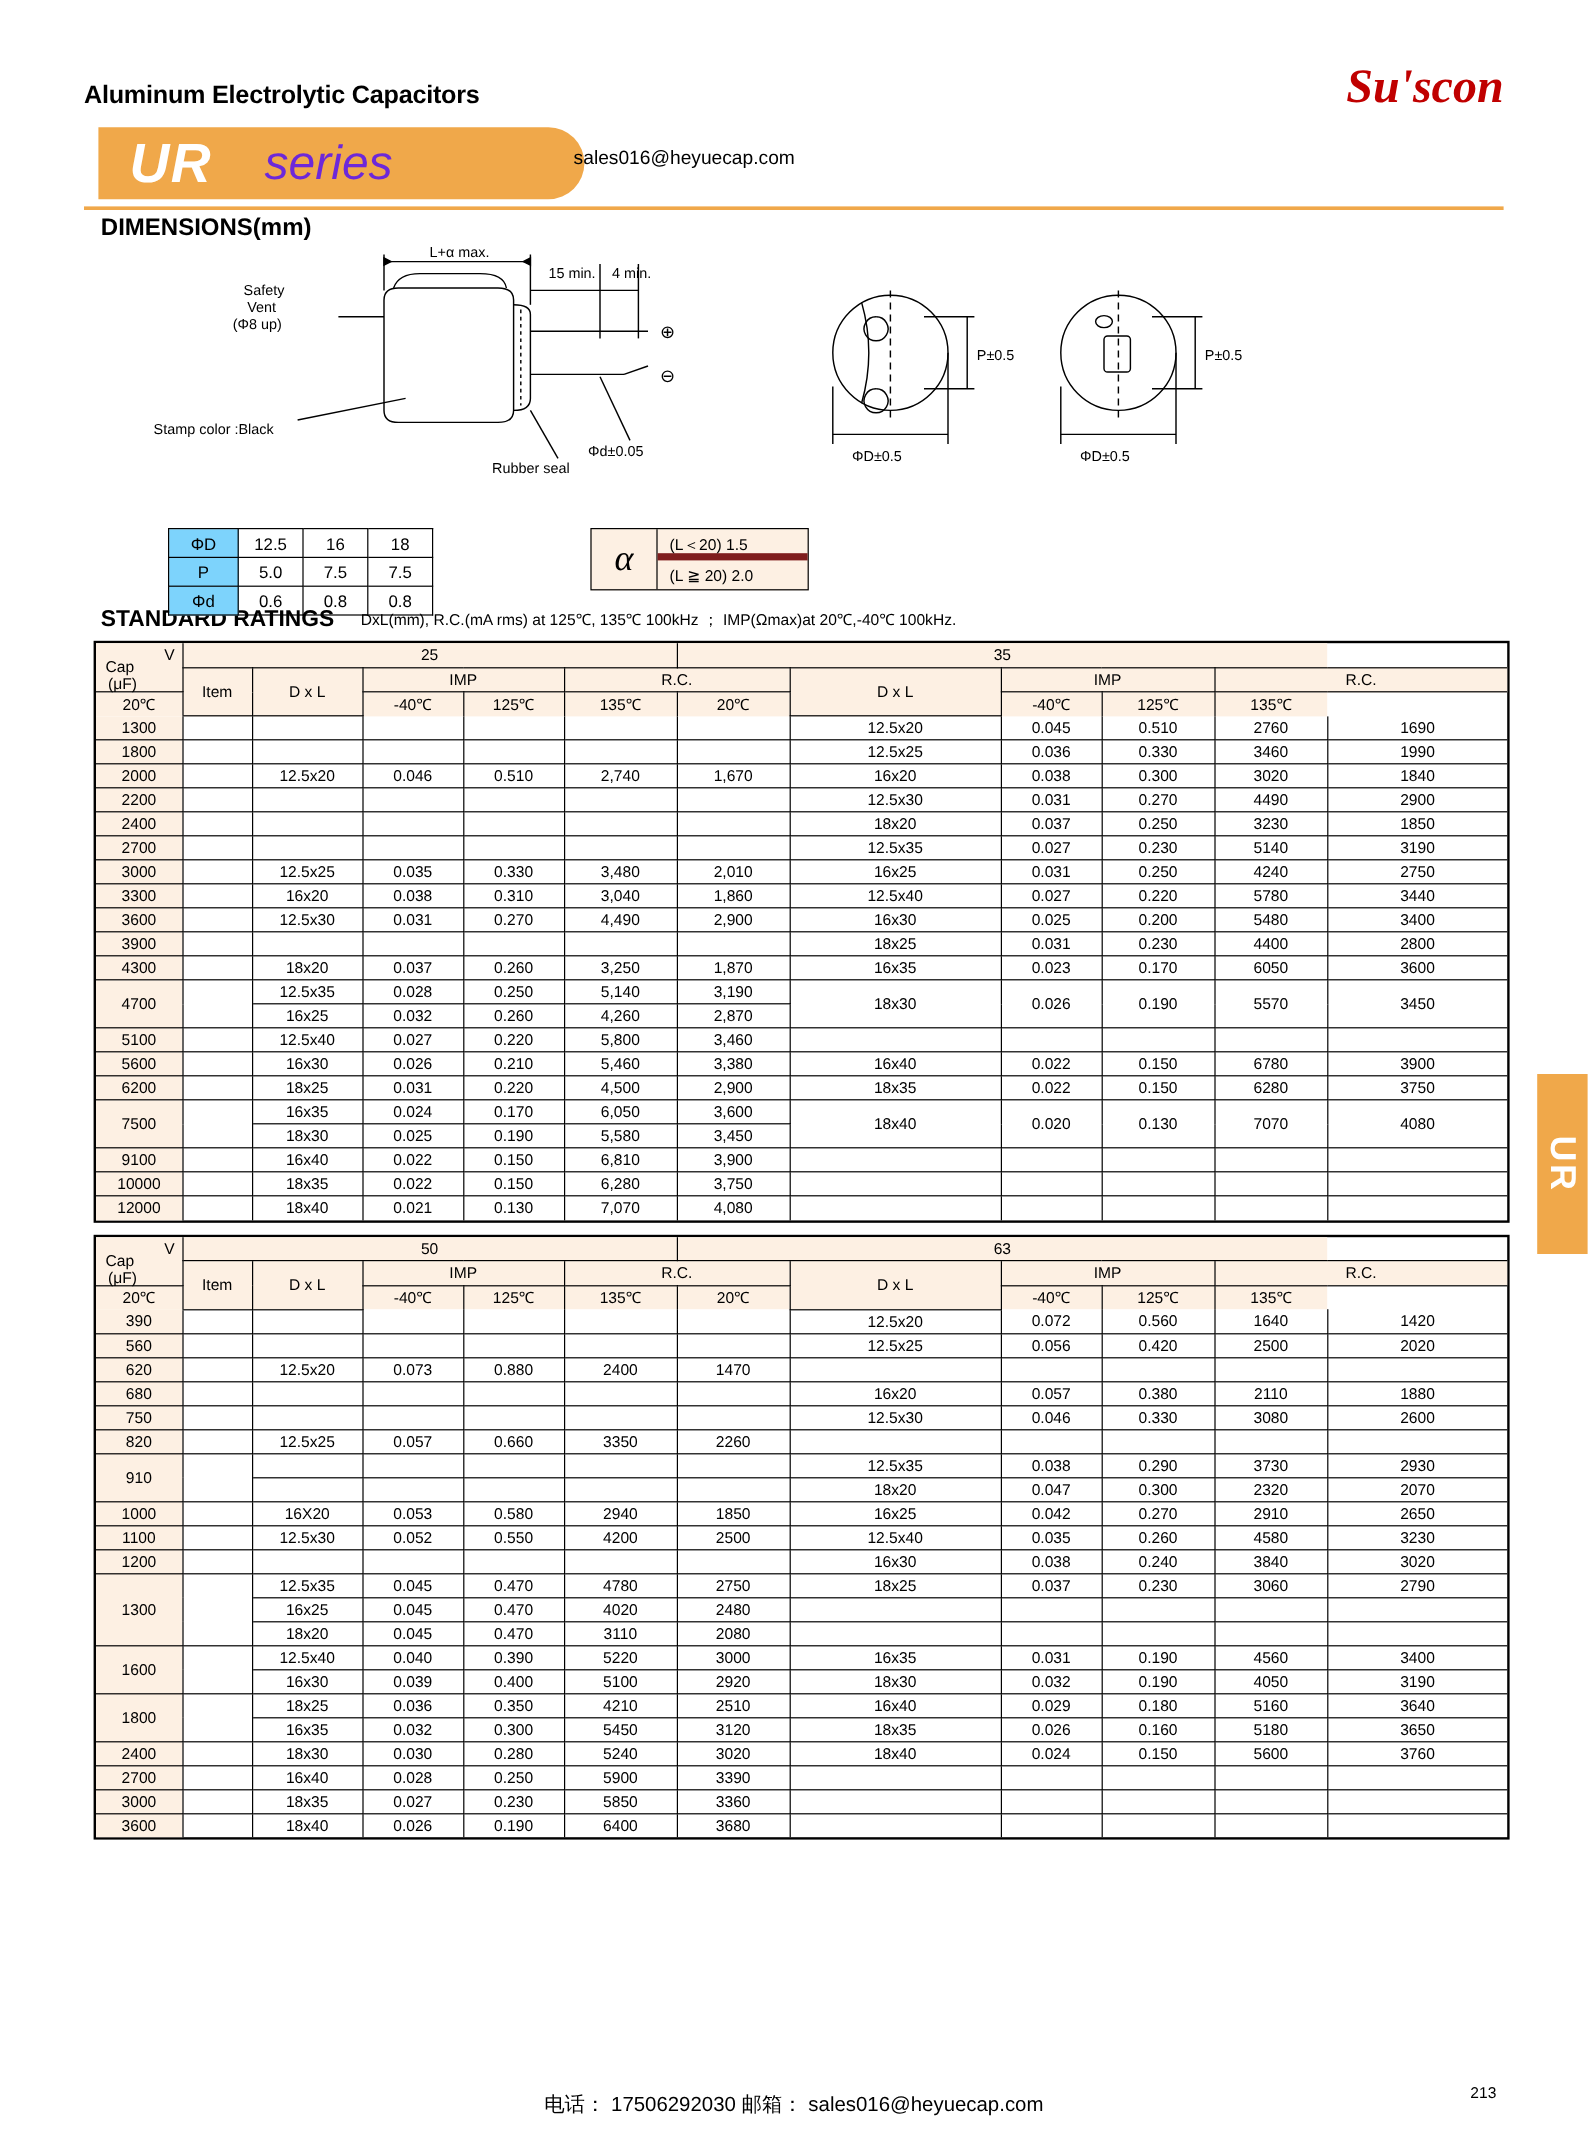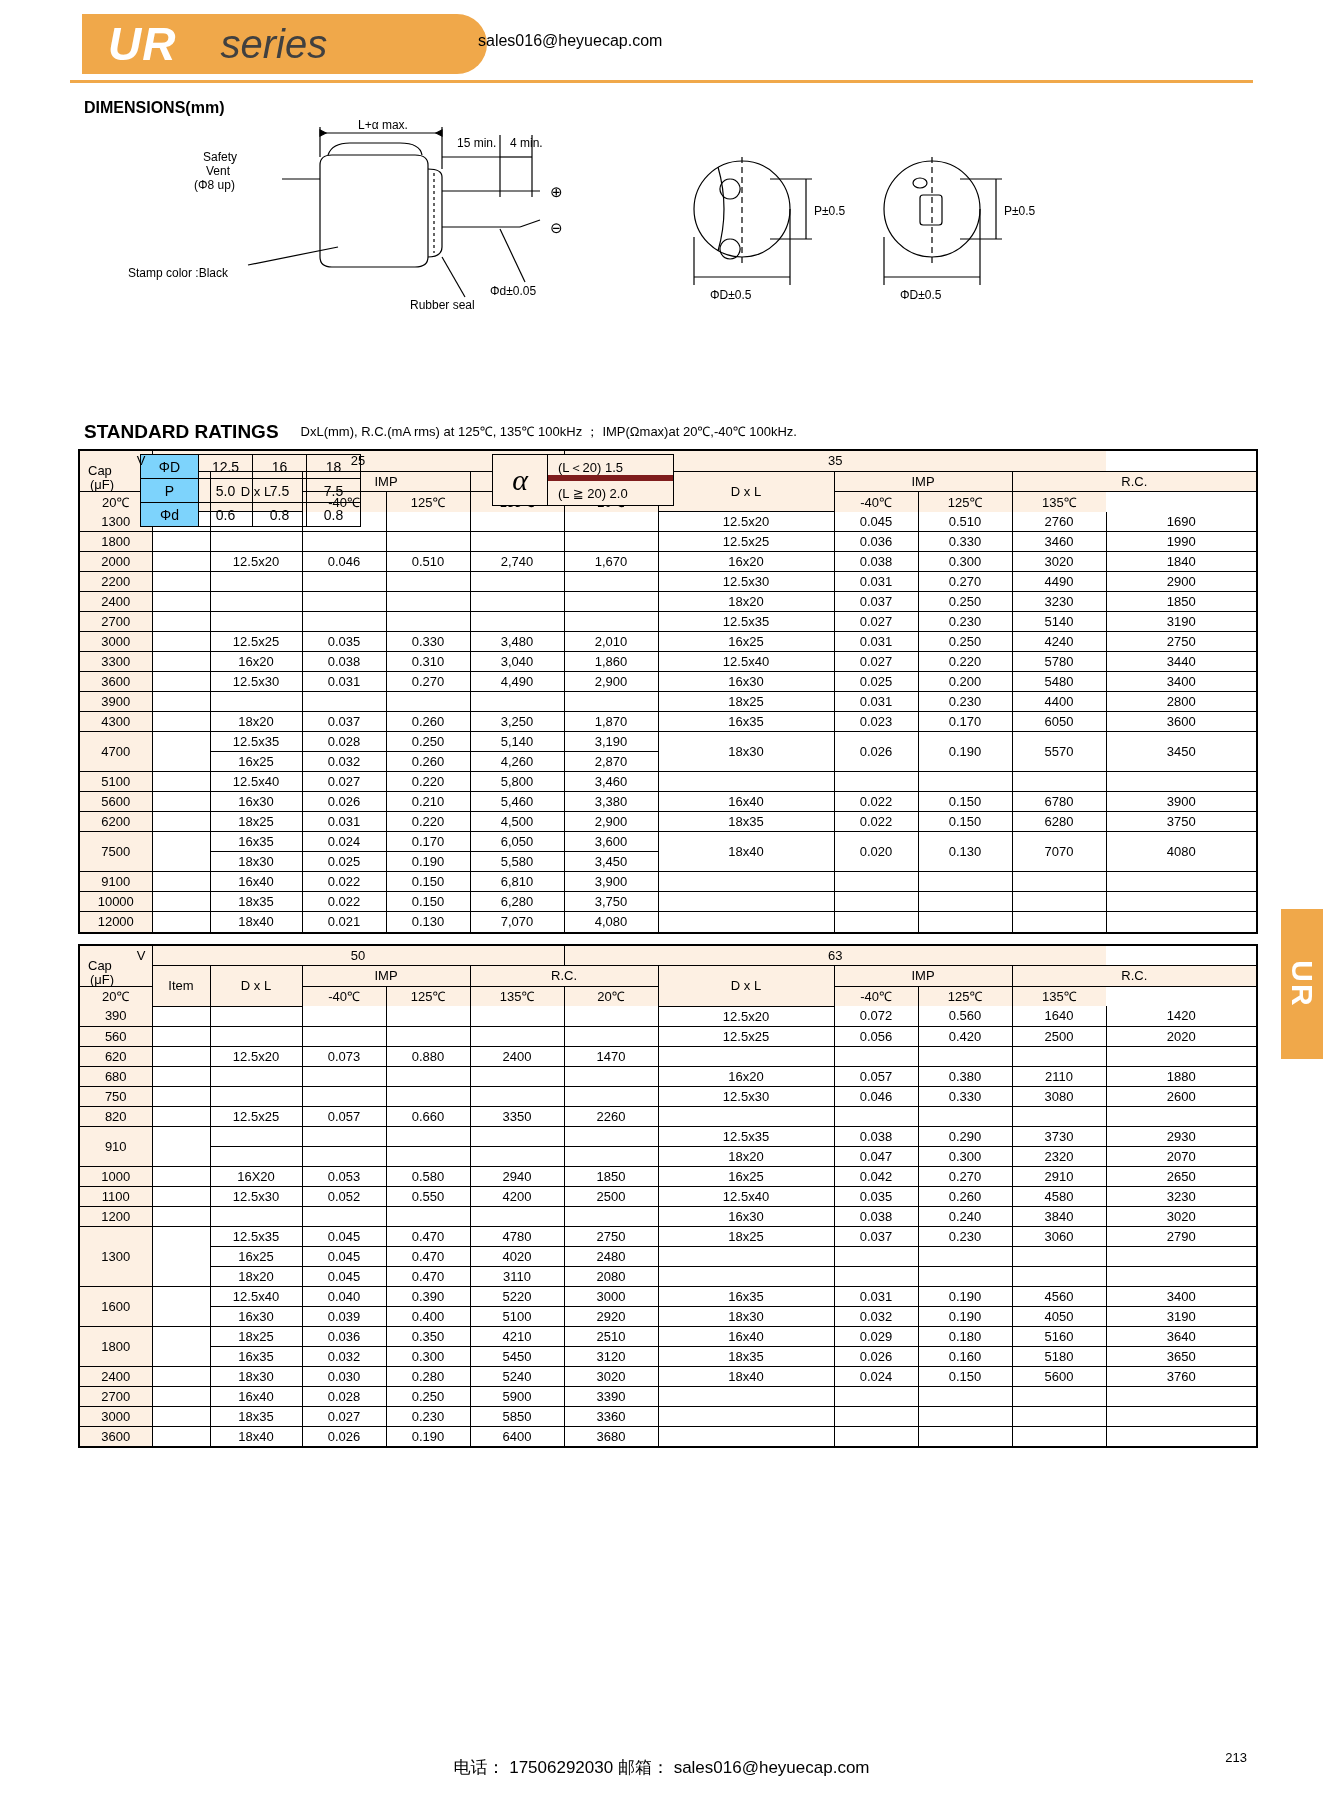--- a/index.html
+++ b/index.html
@@ -19,26 +19,26 @@
   .brand { font-family: "Liberation Serif", serif; font-size: 40px; font-weight: bold; font-style: italic; color:#c00000; line-height:1; }
 
   .series-bar { position:relative; margin-top: 14px; height: 60px; }
   .series-block {
     position:absolute; left:12px; top:0; width: 405px; height: 60px;
     background:#f0a84a;
     border-radius: 0 30px 30px 0;
     display:flex; align-items:center;
   }
   .ur-big { color:#fff; font-size:46px; font-weight:bold; font-style:italic; margin-left:26px; letter-spacing:1px;}
-  .series-word { color:#404040; font-size:40px; font-style:italic; margin-left:44px; }
+  .series-word { color:#6d28d9; font-size:40px; font-style:italic; margin-left:44px; }
   .email-top { position:absolute; left:408px; top:18px; font-size:16px; }
   .rule { margin-top:6px; border-bottom: 3px solid #f0a84a; }
 
   
-  .sec-title { font-size:16px; font-weight:bold; margin: 16px 0 0 14px; }
+  .sec-title { font-size:20px; font-weight:bold; margin: 4px 0 0 14px; }
   .dims-wrap { position:relative; height: 300px; }
 
   svg.draw { position:absolute; left:0; top:0; }
 
   
   .dim-table { position:absolute; left: 140px; top: 440px; border-collapse:collapse; }
   .dim-table td { border:1px solid #000; width:54px; height:24px; text-align:center; font-size:14px; }
   .dim-table td.lbl { width:58px; background:#7dd3fc; }
 
   .alpha-box { position:absolute; left: 492px; top: 440px; border:1px solid #000; background:#fdf0e3; width:182px; height:52px; display:flex; }
@@ -72,20 +72,24 @@
   .side-tab span { transform: rotate(90deg); letter-spacing:2px; }
 
   .footer { position:absolute; left:0; right:0; bottom:30px; text-align:center; font-size:17px; }
   .pageno { position:absolute; right:76px; bottom:44px; font-size:13px; }
 </style>
 </head>
 <body>
 
 <div class="page">
 
+  <div class="hdr">
+    <div class="hdr-title">Aluminum Electrolytic Capacitors</div>
+    <div class="brand">Su'scon</div>
+  </div>
 
   <div class="series-bar">
     <div class="series-block">
       <div class="ur-big">UR</div>
       <div class="series-word">series</div>
     </div>
     <div class="email-top">sales016@heyuecap.com</div>
   </div>
   <div class="rule"></div>
 

